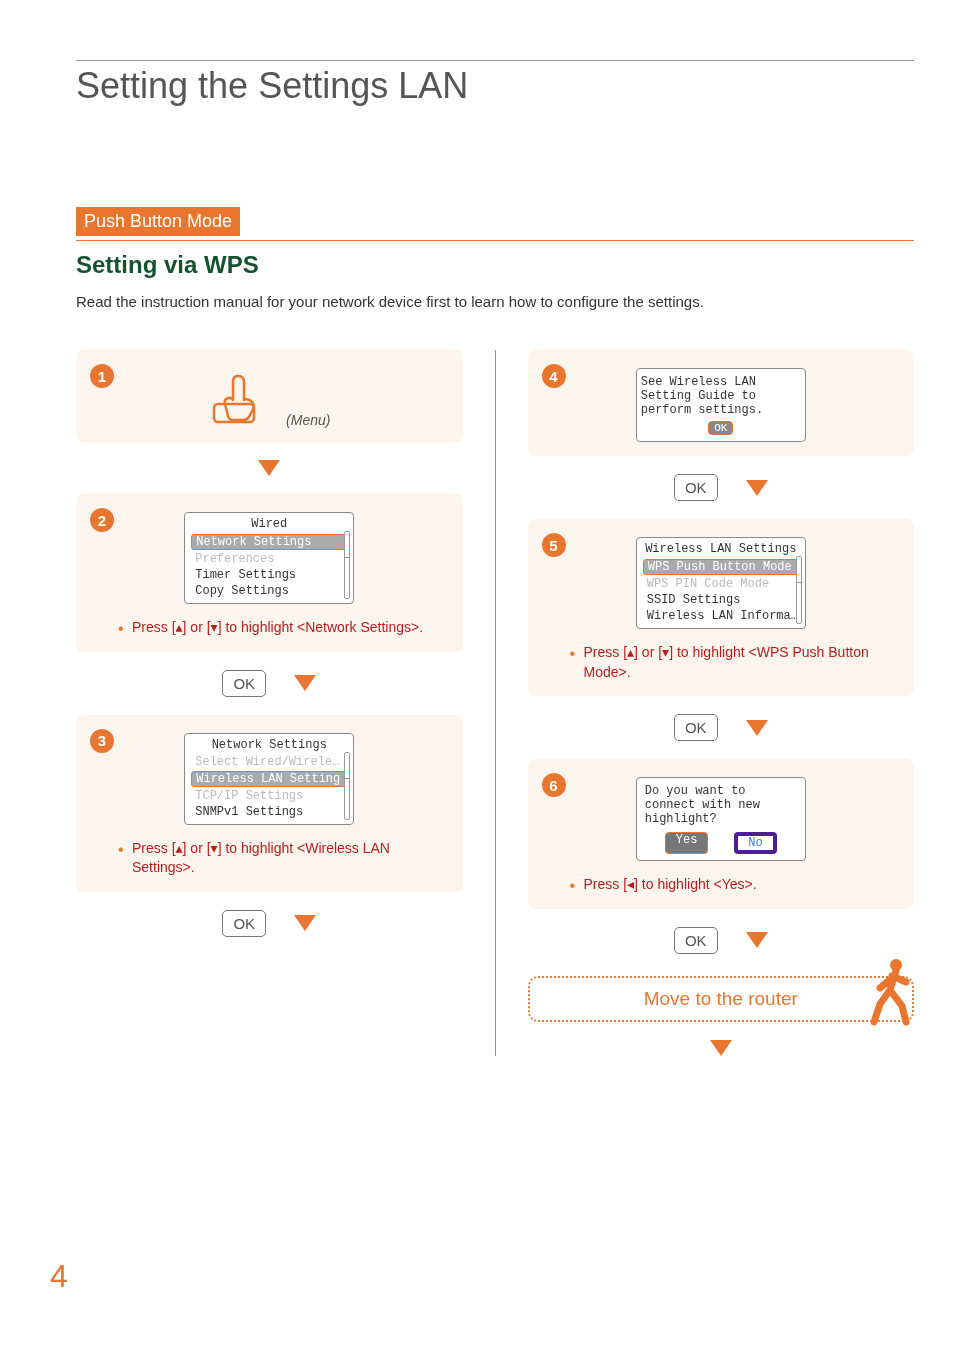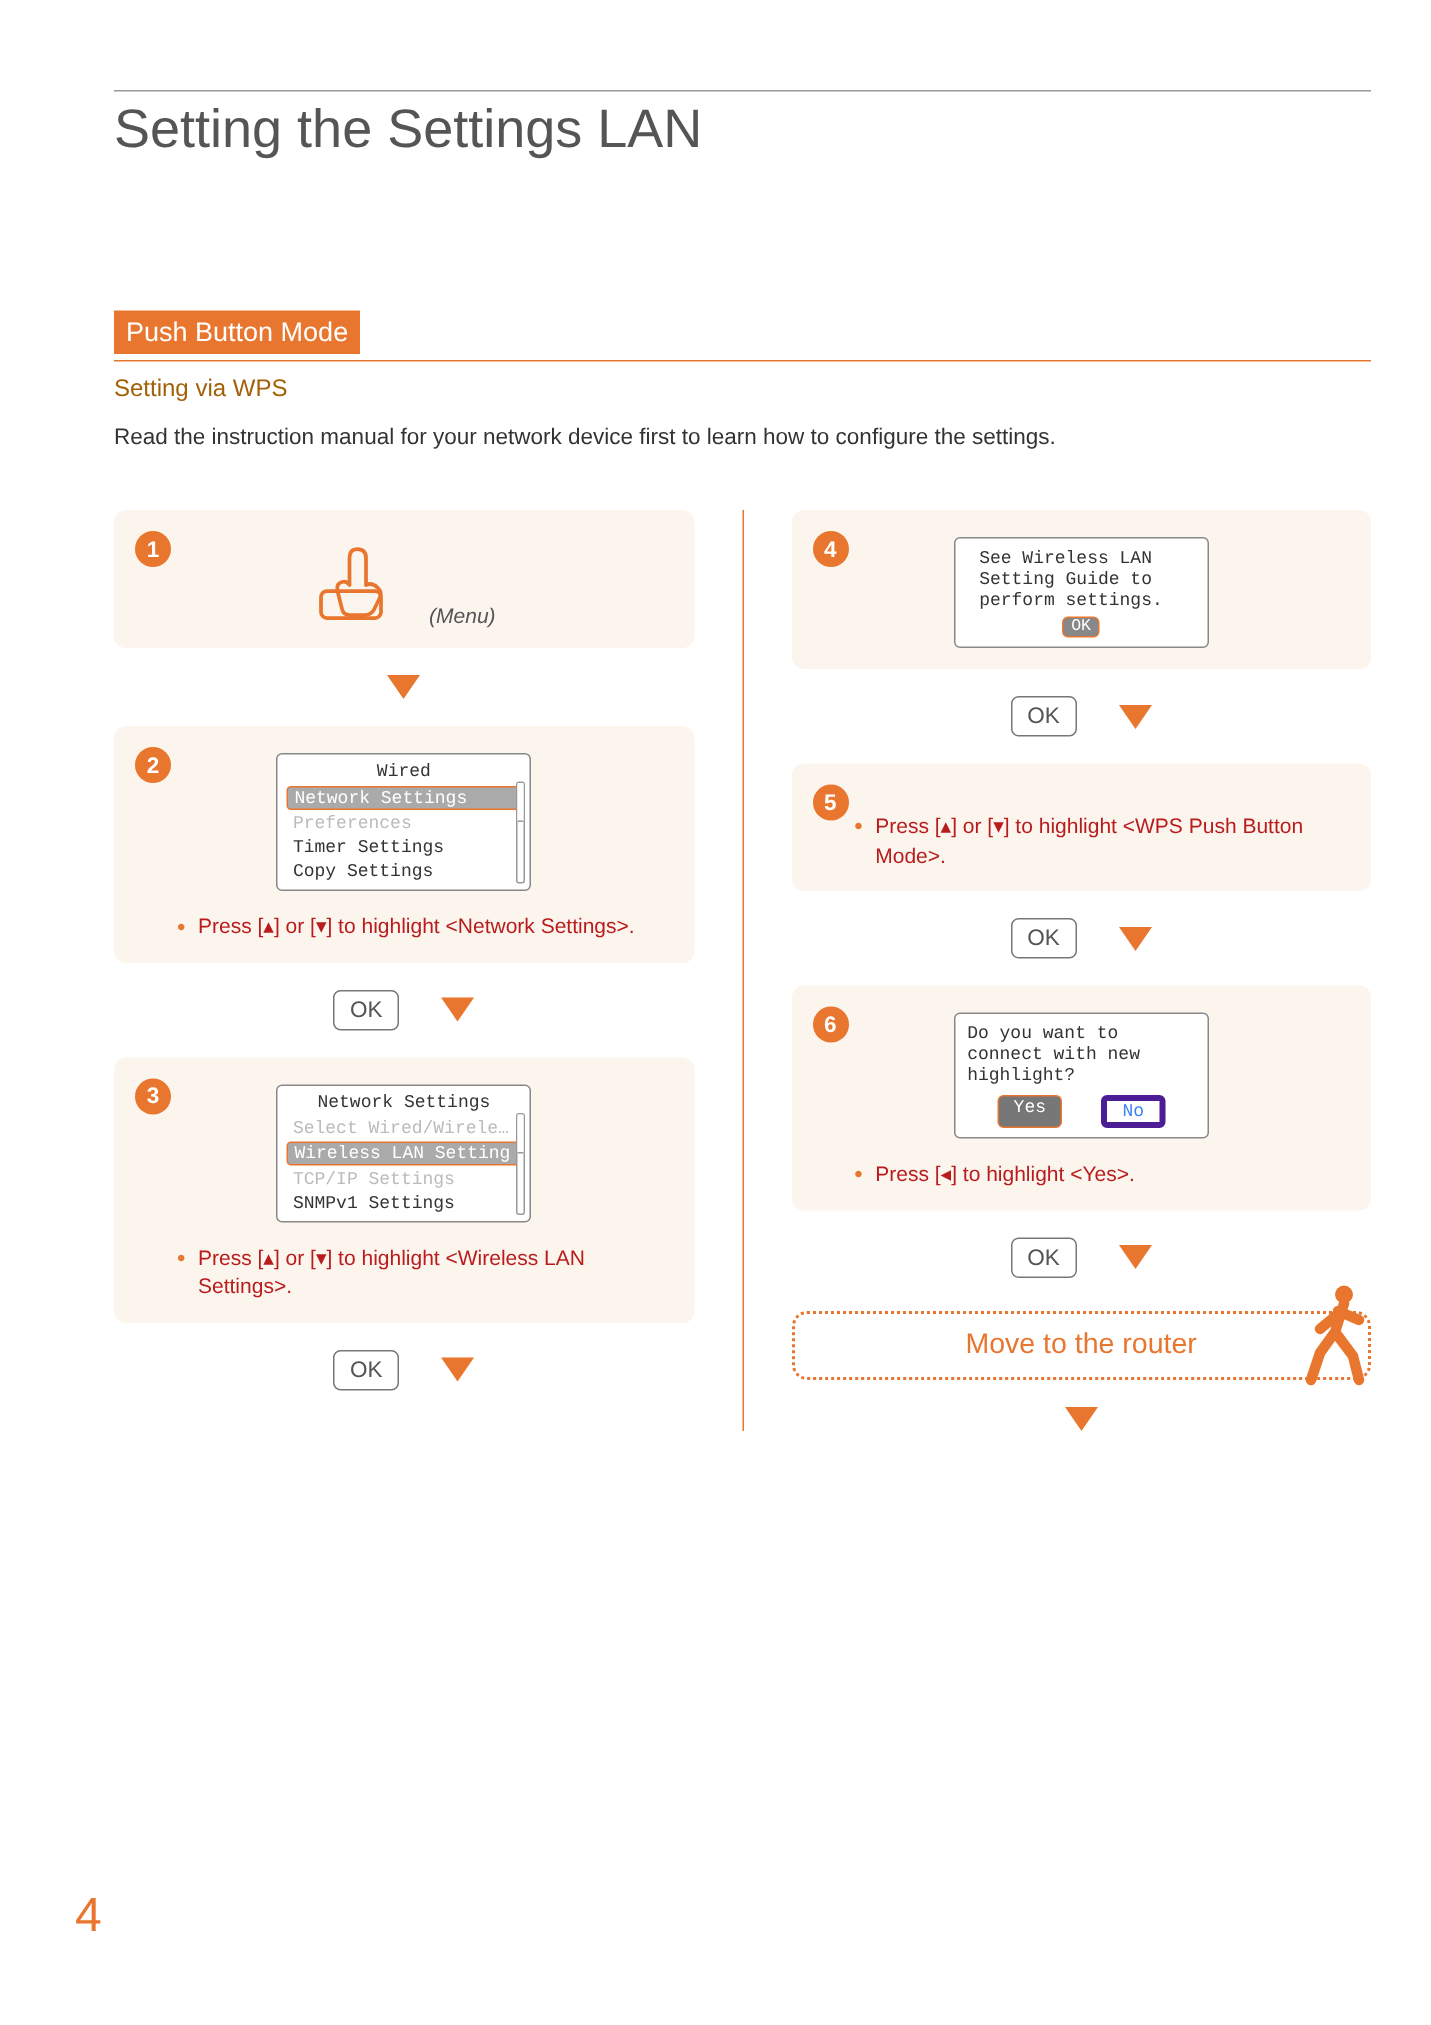--- a/index.html
+++ b/index.html
@@ -32,23 +32,23 @@
     color: #fff;
     font-size: 18px;
     padding: 4px 8px;
     margin-bottom: 4px;
   }
   .tag-rule {
     border-top: 1px solid #e9762f;
     margin-bottom: 10px;
   }
   h2 {
-    color: #a16207;
-    font-size: 16px;
-    font-weight: 400;
+    color: #14532d;
+    font-size: 24px;
+    font-weight: 700;
     margin-bottom: 14px;
   }
   .intro {
     font-size: 15px;
     color: #333;
     margin-bottom: 40px;
   }
   .columns {
     display: flex;
     gap: 32px;
@@ -306,36 +306,48 @@
 
     </div>
 
     <div class="divider"></div>
 
     <div class="col">
 
       <div class="step">
         <div class="step-num">4</div>
         <div class="step-inner">
-          <div class="lcd" style="text-align:left; padding:6px 16px;">
+          <div class="lcd" style="text-align:left; padding:6px 4px;">
             <div class="row" style="padding:0">See Wireless LAN</div>
             <div class="row" style="padding:0">Setting Guide to</div>
             <div class="row" style="padding:0">perform settings.</div>
             <div style="text-align:center"><span class="lcd-ok">OK</span></div>
           </div>
         </div>
       </div>
 
       <div class="connector">
         <span class="ok-box">OK</span>
         <div class="down-arrow"></div>
       </div>
 
       <div class="step">
         <div class="step-num">5</div>
+        <div class="step-inner">
+          <div class="lcd">
+            <div class="title">Wireless LAN Settings</div>
+            <div class="row hl">WPS Push Button Mode</div>
+            <div class="row faded">WPS PIN Code Mode</div>
+            <div class="row">SSID Settings</div>
+            <div class="row">Wireless LAN Informa…</div>
+            <div class="scrollbar">
+                <div class="thumb"></div>
+              </div>
+          </div>
+        </div>
         <div class="bullet">Press [▴] or [▾] to highlight &lt;WPS Push Button Mode&gt;.</div>
       </div>
 
       <div class="connector">
         <span class="ok-box">OK</span>
         <div class="down-arrow"></div>
       </div>
 
       <div class="step">
         <div class="step-num">6</div>

